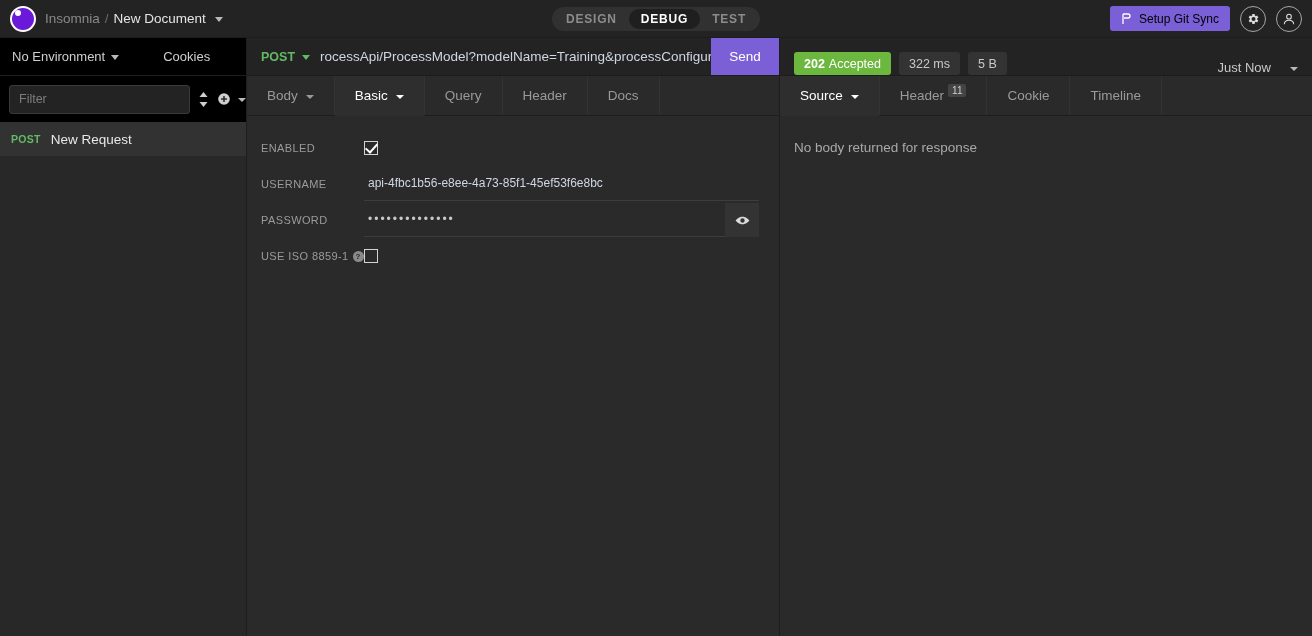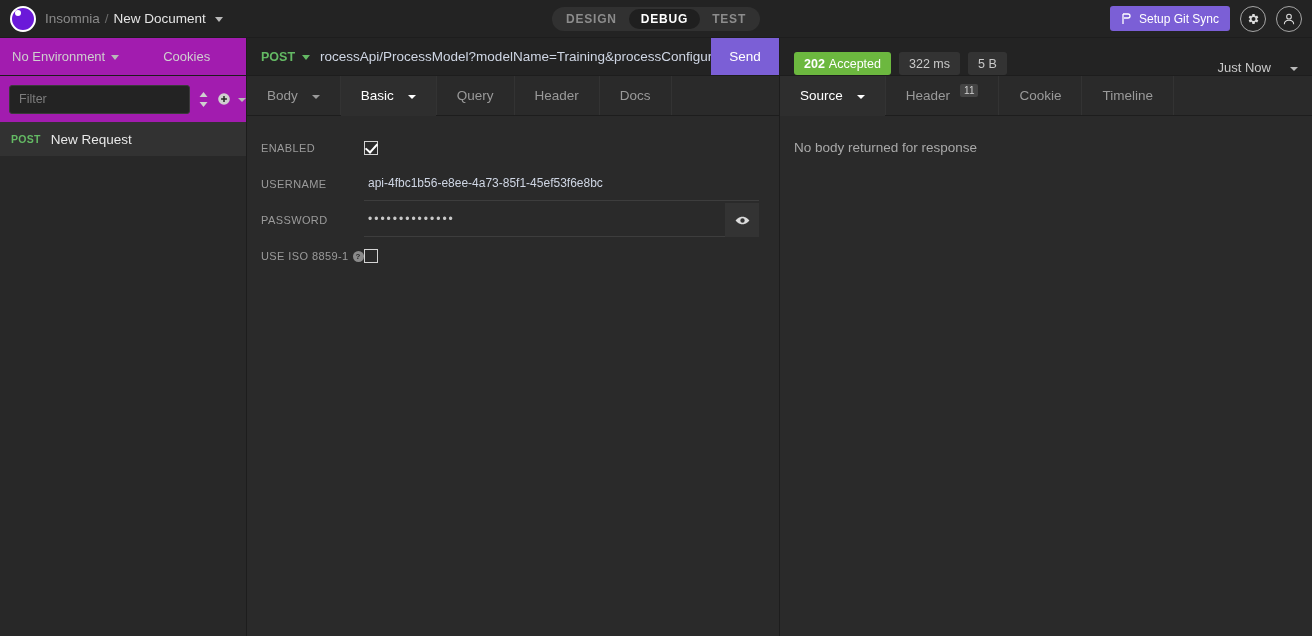--- a/index.html
+++ b/index.html
@@ -53,37 +53,37 @@
     font-size: 12px; letter-spacing: .8px; font-weight: bold;
     color: #8c8c8c; padding: 0 12px; height: 20px; line-height: 20px;
     border-radius: 12px; cursor: pointer;
   }
   .mode-item.active { background: #1f1f1f; color: #ffffff; }
 
   .header-right {
     position: absolute; right: 10px; display: flex; align-items: center; gap: 10px;
   }
   .git-btn {
-    background: #7b5fd6; color: #ffffff; font-size: 12px;
+    background: #7b5fd6; color: #000000; font-size: 12px;
     border-radius: 3px; height: 25px; padding: 0 11px;
     display: flex; align-items: center; gap: 7px; cursor: pointer; border: none;
     font-family: "Liberation Sans", sans-serif;
   }
   .icon-btn {
     width: 26px; height: 26px; border-radius: 50%;
     border: 1.5px solid #a6a6a6; display: flex; align-items: center;
     justify-content: center; cursor: pointer; color: #dcdcdc;
   }
 
   
   .body { flex: 1; display: flex; min-height: 0; }
 
   
   .sidebar {
-    width: 247px; flex: 0 0 247px; background: #a21caf;
+    width: 247px; flex: 0 0 247px; background: #000000;
     border-right: 1px solid #1d1d1d; display: flex; flex-direction: column;
   }
   .sb-top {
     height: 38px; flex: 0 0 38px; display: flex; align-items: center;
     padding: 0 12px; gap: 6px; border-bottom: 1px solid #1d1d1d;
   }
   .env-select {
     display: flex; align-items: center; gap: 2px;
     font-size: 13px; color: #cfcfcf; cursor: pointer;
   }
@@ -133,21 +133,21 @@
     width: 68px; background: #7b5fd6; color: #ffffff; font-size: 13.5px;
     display: flex; align-items: center; justify-content: center;
     cursor: pointer; border: none; font-family: "Liberation Sans", sans-serif;
   }
 
   .tabs {
     height: 40px; flex: 0 0 40px; display: flex; align-items: stretch;
     border-bottom: 1px solid #1d1d1d; background: #2a2a2a;
   }
   .tab {
-    display: flex; align-items: center; gap: 10px; padding: 0 20px;
+    display: flex; align-items: center; gap: 4px; padding: 0 20px;
     font-size: 13.5px; color: #9a9a9a; cursor: pointer;
     border-right: 1px solid #333333; position: relative; justify-content: center;
   }
   .tab.active { color: #ffffff; background: #2e2e2e; }
   .tab.active::after {
     content: ""; position: absolute; left: 0; right: 0; bottom: -1px;
     height: 1px; background: #2e2e2e;
   }
   .tab .caret { border-top-color: #9a9a9a; }
   .tab.active .caret { border-top-color: #ffffff; }

